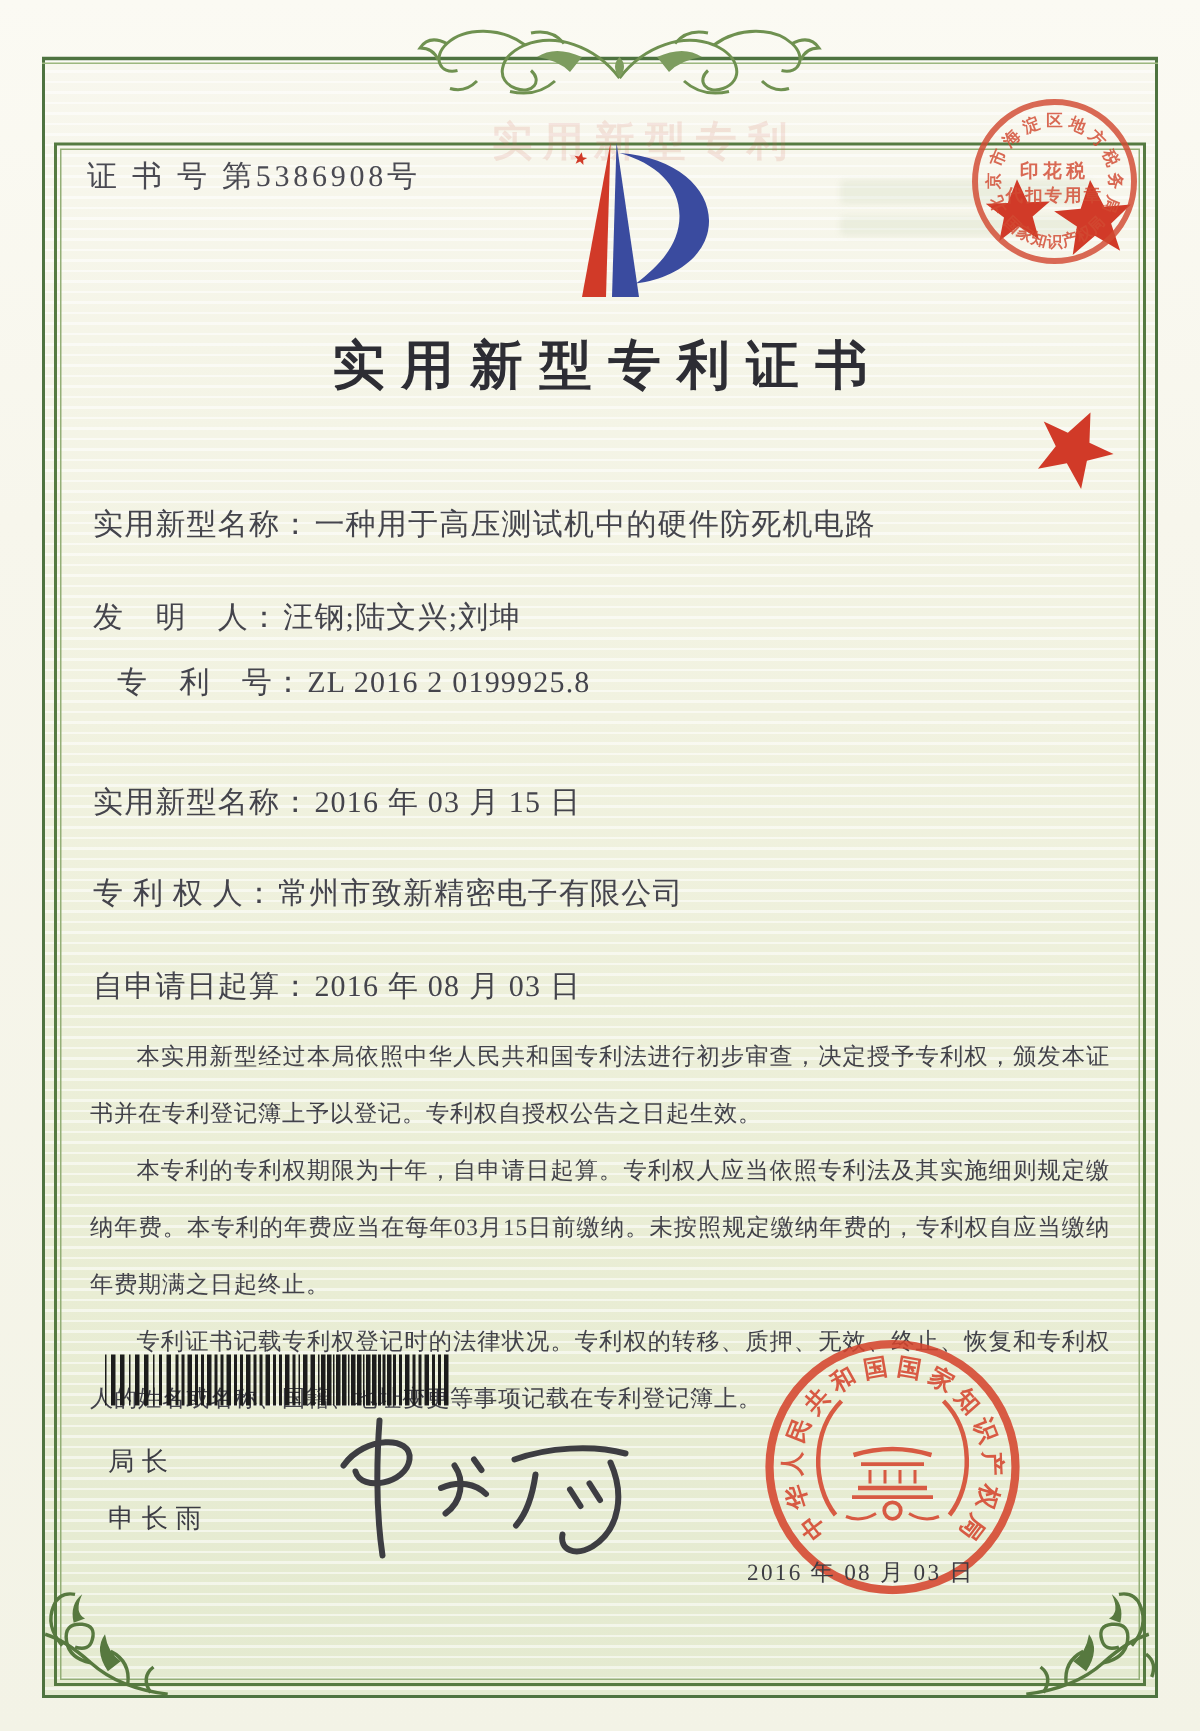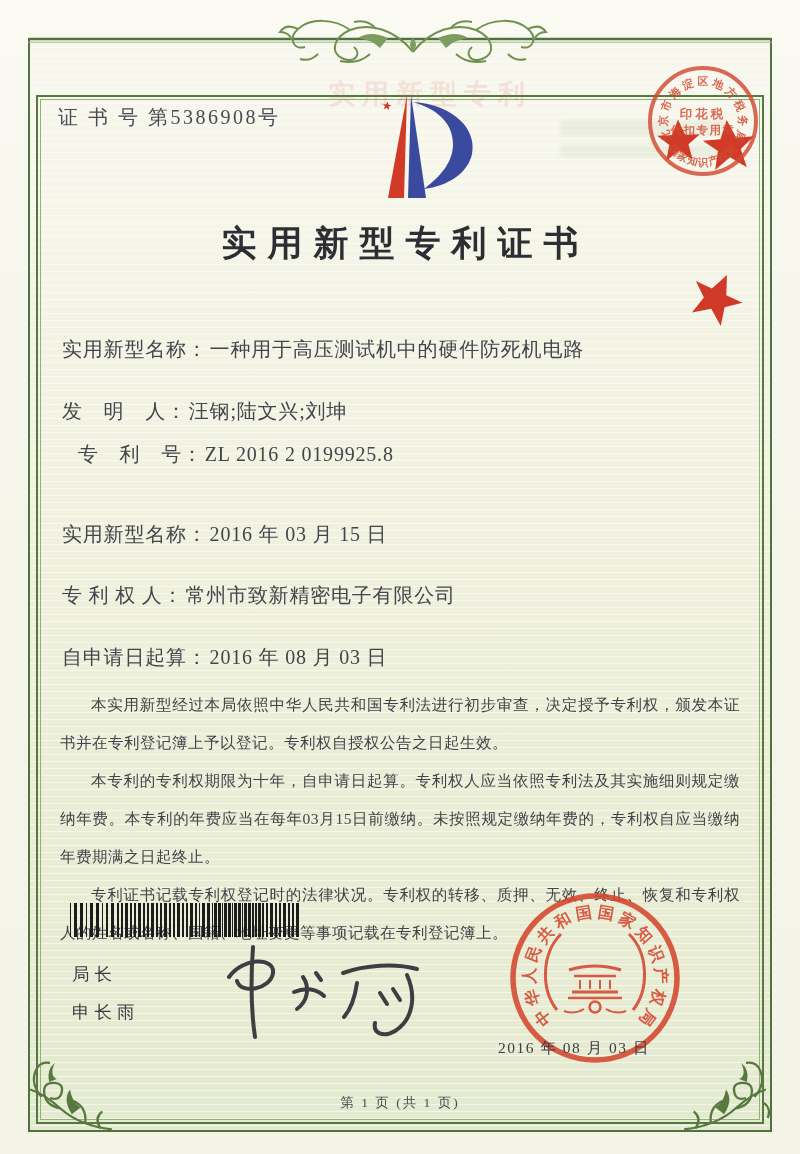--- a/index.html
+++ b/index.html
@@ -253,21 +253,20 @@
         <path d="M65 112 H 119" fill="none" stroke-width="2.5"></path>
         <circle cx="92" cy="121" r="5.5" fill="none" stroke-width="2.5"></circle>
         <path d="M81 123 Q 71 129 61 125 M 103 123 Q 113 129 123 125" fill="none" stroke-width="2"></path>
         <path d="M54 124 C 38 104, 38 68, 58 48" fill="none" stroke-width="3"></path>
         <path d="M130 124 C 146 104, 146 68, 126 48" fill="none" stroke-width="3"></path>
       </g>
     </g>
   </svg>
   <div class="seal-date">2016 年 08 月 03 日</div>
 
-  <div class="footer">第 1 页 (共 1 页)</div>
 
   <svg style="left:676px;top:1042px;" width="100" height="95" viewBox="0 0 100 100">
     <g stroke="#57793f" fill="none" stroke-width="2.4">
       <path d="M6 92 Q 40 88 60 70 Q 78 54 92 50"></path>
       <path d="M60 70 q 15 -3 17 -15 q 2 -13 -11 -12 q -10 1 -7 11 q 2 8 12 5"></path>
       <path d="M34 85 q -2 -16 12 -23"></path>
       <path d="M80 58 q 12 -14 6 -28 q -4 -10 -15 -8"></path>
       <path d="M18 91 q 7 -11 -2 -18"></path>
       <path d="M90 64 q 8 6 4 16"></path>
     </g>

